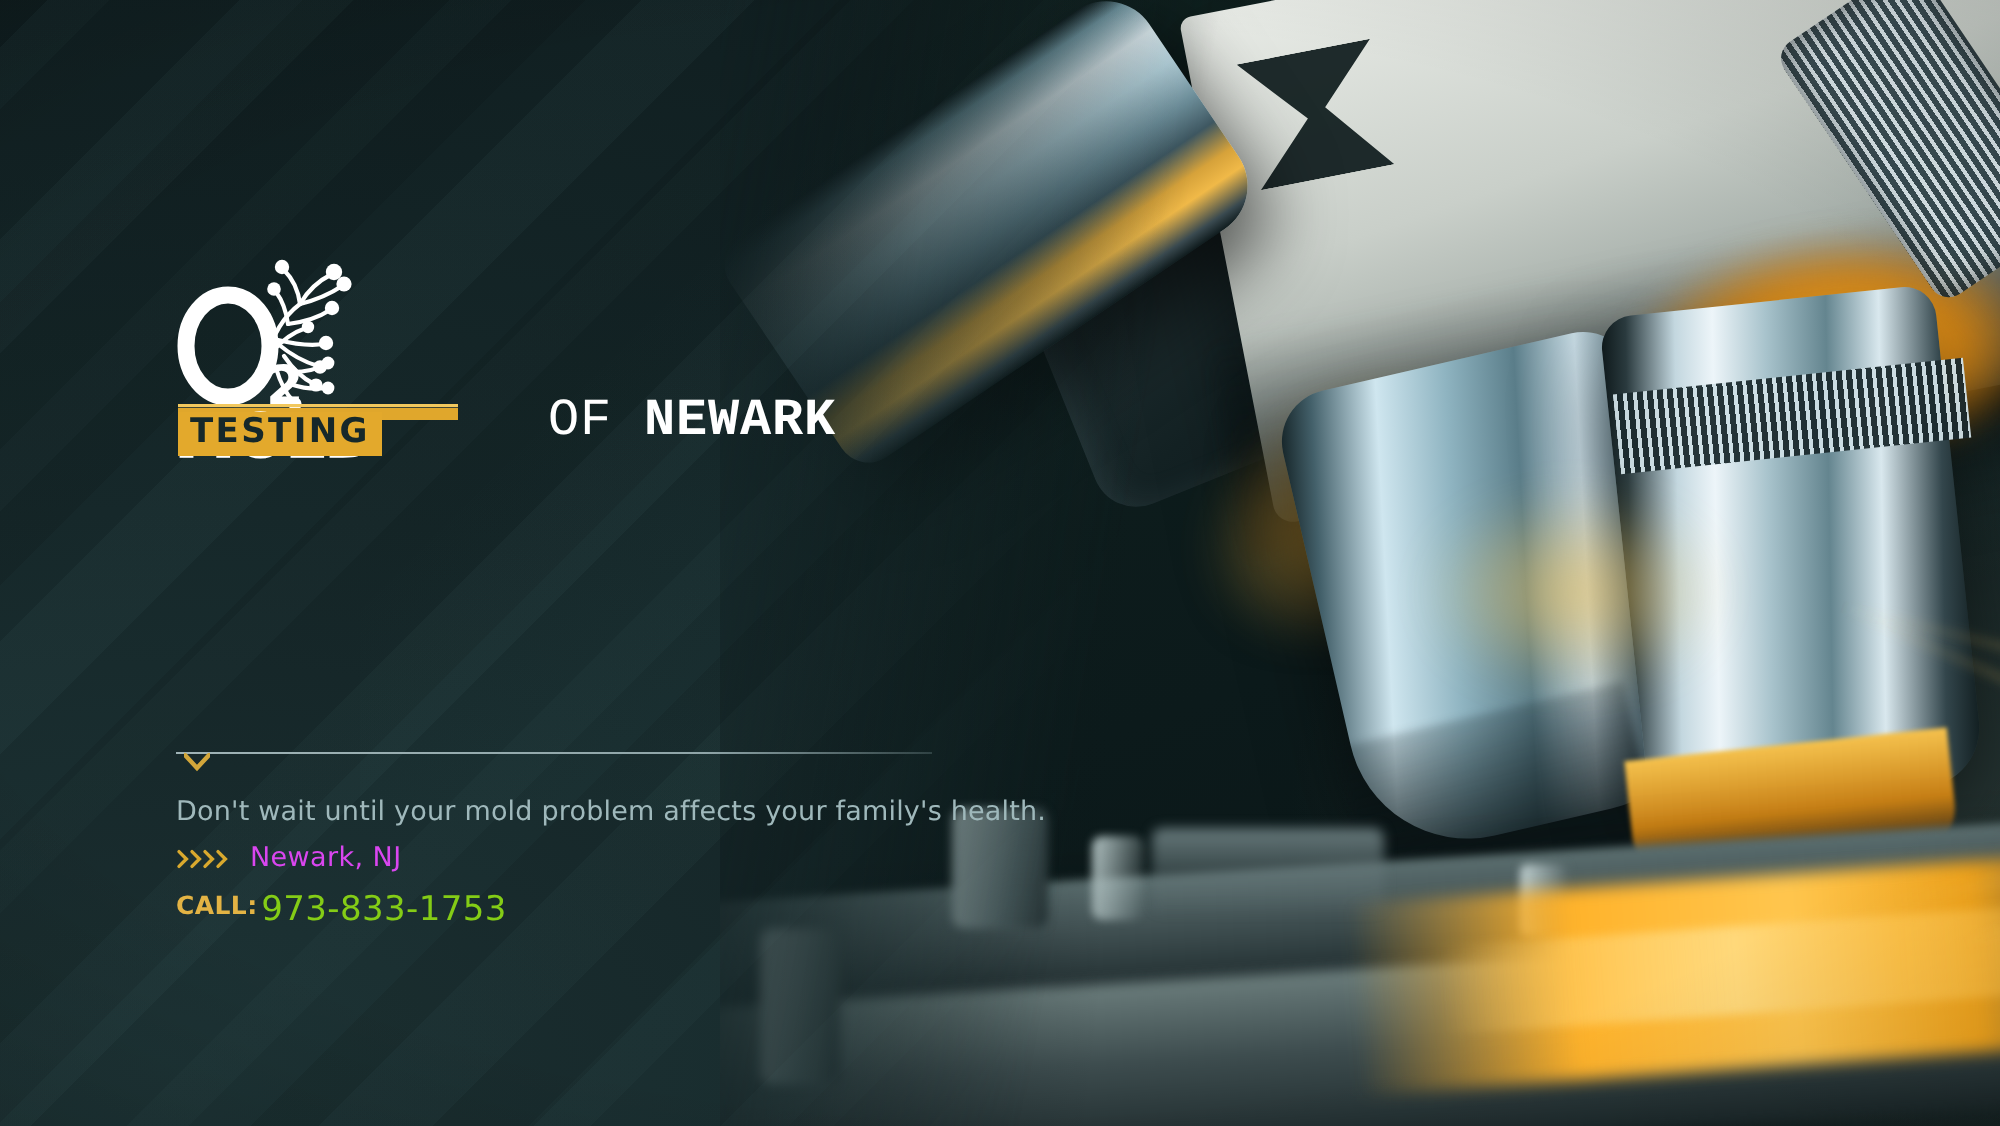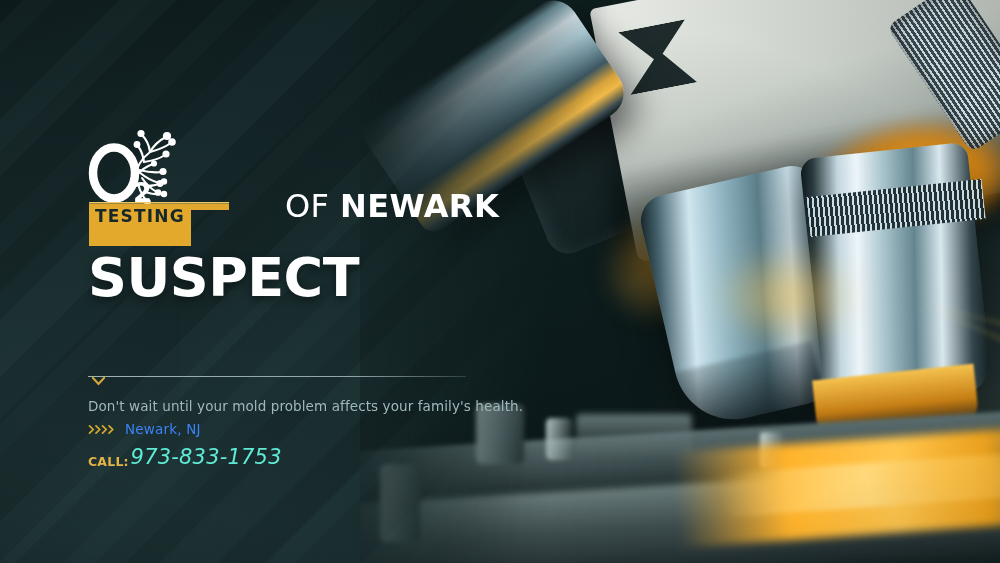--- a/index.html
+++ b/index.html
@@ -252,22 +252,22 @@
   }
 
   
   .content{position:absolute;left:86px;top:0;width:470px;height:563px;}
 
   
   .logo{position:absolute;left:0;top:128px;display:flex;align-items:flex-end;}
   .logo-mark{position:relative;width:172px;height:104px;}
   .logo-mark svg{position:absolute;left:0;top:0;}
   .logo-of{
-    color:#ffffff;font-size:32px;letter-spacing:.4px;
-    margin-left:27px;margin-bottom:7px;white-space:nowrap;
+    color:#ffffff;font-size:26px;letter-spacing:.4px;
+    margin-left:16px;margin-bottom:7px;white-space:nowrap;font-family:Liberation Mono, monospace;
   }
   .logo-of b{font-weight:700;}
   .logo-of span.lite{font-weight:400;}
 
   
   .headline{
     position:absolute;left:2px;top:250px;
     color:#ffffff;font-weight:700;font-size:54px;line-height:1.05;
     letter-spacing:-.5px;
     text-shadow:0 3px 10px rgba(0,0,0,.45);
@@ -291,28 +291,28 @@
   }
   .line-lead{
     position:absolute;left:2px;top:398px;
     color:#c2d4d8;font-size:21px;letter-spacing:-.1px;white-space:nowrap;
   }
   .line-loc{
     position:absolute;left:2px;top:421px;
     display:flex;align-items:center;gap:7px;white-space:nowrap;
   }
   .chevs{display:flex;align-items:center;gap:1px;}
-  .line-loc .loc-text{color:#3b82f6;font-size:13.5px;letter-spacing:.2px;}
+  .line-loc .loc-text{color:#d946ef;font-size:13.5px;letter-spacing:.2px;}
   .line-call{
     position:absolute;left:2px;top:445px;
-    display:flex;align-items:flex-end;white-space:nowrap;
+    display:flex;align-items:flex-start;white-space:nowrap;
   }
   .call-label{color:#e3b344;font-size:12.5px;font-weight:700;letter-spacing:.2px;}
   .call-colon{color:#e3b344;font-size:12.5px;font-weight:700;margin-right:2px;}
-  .call-number{color:#5eead4;font-size:21px;letter-spacing:.2px;font-style:italic;}
+  .call-number{color:#84cc16;font-size:17px;letter-spacing:.2px;}
 </style>
 </head>
 <body>
 
 <div class="stage">
 
   <div class="bg-base"></div>
   <div class="bg-stripes"></div>
   <div class="bg-stripes2"></div>
   <div class="bg-glowtop"></div>
@@ -404,26 +404,25 @@
 
           <text x="2" y="100" font-family="DejaVu Sans, Liberation Sans, sans-serif" font-size="29" font-weight="700" fill="none" stroke="#ffffff" stroke-width="1.7" letter-spacing="1">MOLD</text>
         </svg>
       </div>
       <div class="logo-of">
         <span class="lite">OF</span>
         <b>NEWARK</b>
       </div>
     </div>
 
-    <div style="position:absolute;left:3px;top:206px;background:#e3a92c;padding:2px 6px 21px 6px;">
+    <div style="position:absolute;left:3px;top:206px;background:#e3a92c;padding:2px 6px 3px 6px;">
       <span style="color:#16282a;font-weight:700;font-size:17px;letter-spacing:1.2px;display:block;line-height:1;">TESTING</span>
     </div>
 
     <div class="headline">
-      <div>SUSPECT</div>
     </div>
 
     <div class="divider">
       <div class="ln"></div>
       <div class="chev">
         <svg width="13" height="11" viewBox="0 0 13 11" xmlns="http://www.w3.org/2000/svg">
           <path d="M0.5 2.5 L6.5 9 L12.5 2.5" fill="none" stroke="#d2a63a" stroke-width="2.2" stroke-linecap="round"></path>
         </svg>
       </div>
     </div>

